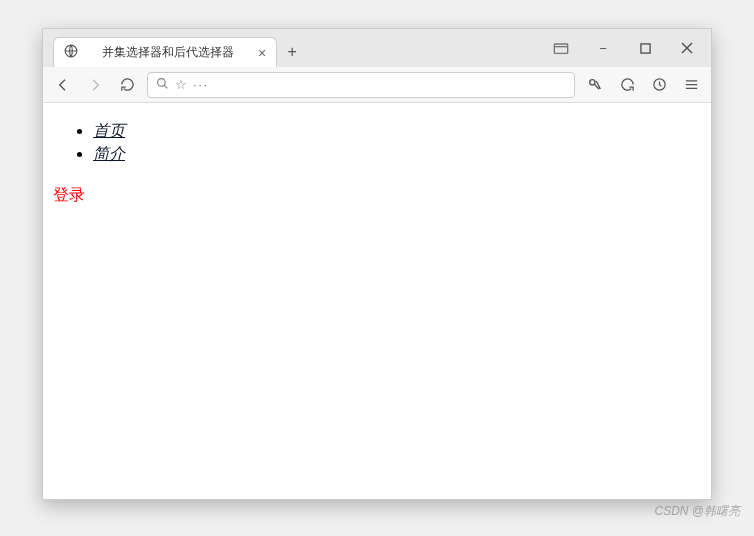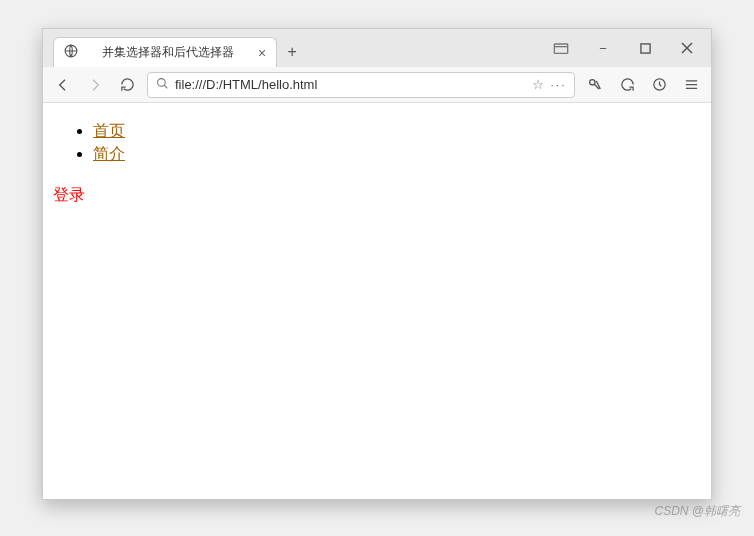--- a/index.html
+++ b/index.html
@@ -122,23 +122,24 @@
   }
   .content ul {
     padding-left: 40px;
     margin-bottom: 20px;
   }
   .content ul li {
     list-style: disc;
     margin: 2px 0;
   }
   .link-blue {
-    color: #a16207;
+    color: #0f172a;
     text-decoration: underline;
     cursor: pointer;
+    font-style: italic;
   }
   .plain-text { color: #000; }
   .link-red {
     color: #FF0000;
     cursor: pointer;
   }
   .watermark {
     position: absolute;
     right: 14px;
     bottom: 16px;
@@ -202,21 +203,20 @@
           <path d="M3 12a9 9 0 1 1 3 6.7M3 22v-6h6"></path>
         </svg>
     </div>
     <div class="addr-bar">
       <span>
         <svg width="13" height="13" viewBox="0 0 24 24" fill="none" stroke="#777" stroke-width="2">
             <circle cx="10" cy="10" r="7"></circle>
             <path d="M21 21l-6-6"></path>
           </svg>
       </span>
-      <span class="addr-url">file:///D:/HTML/hello.html</span>
       <span style="color:#777">☆</span>
       <span style="color:#777;letter-spacing:1px">···</span>
     </div>
     <div class="nav-icon">
       <svg width="16" height="16" viewBox="0 0 24 24" fill="none" stroke="#555" stroke-width="2">
           <circle cx="8" cy="8" r="4"></circle>
           <path d="M14 6l6 12M11 11l7 7"></path>
         </svg>
     </div>
     <div class="nav-icon">

